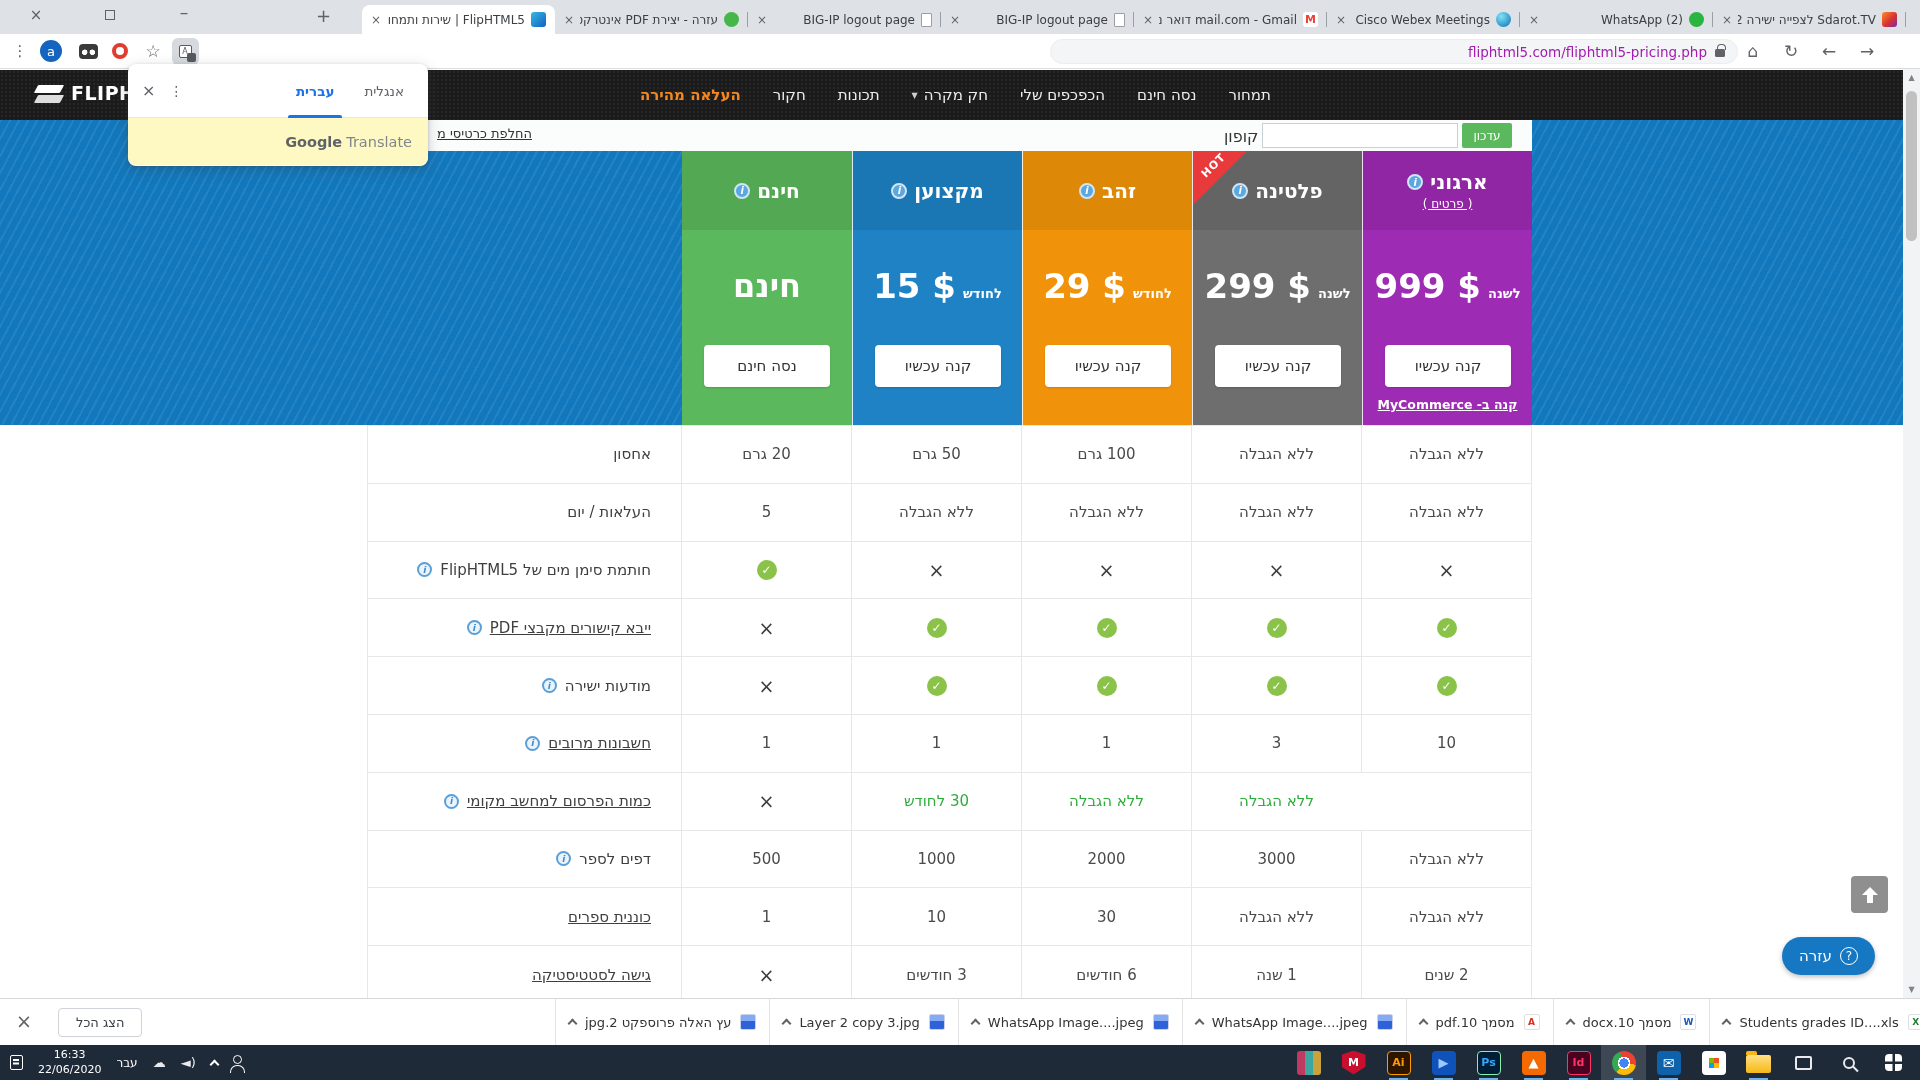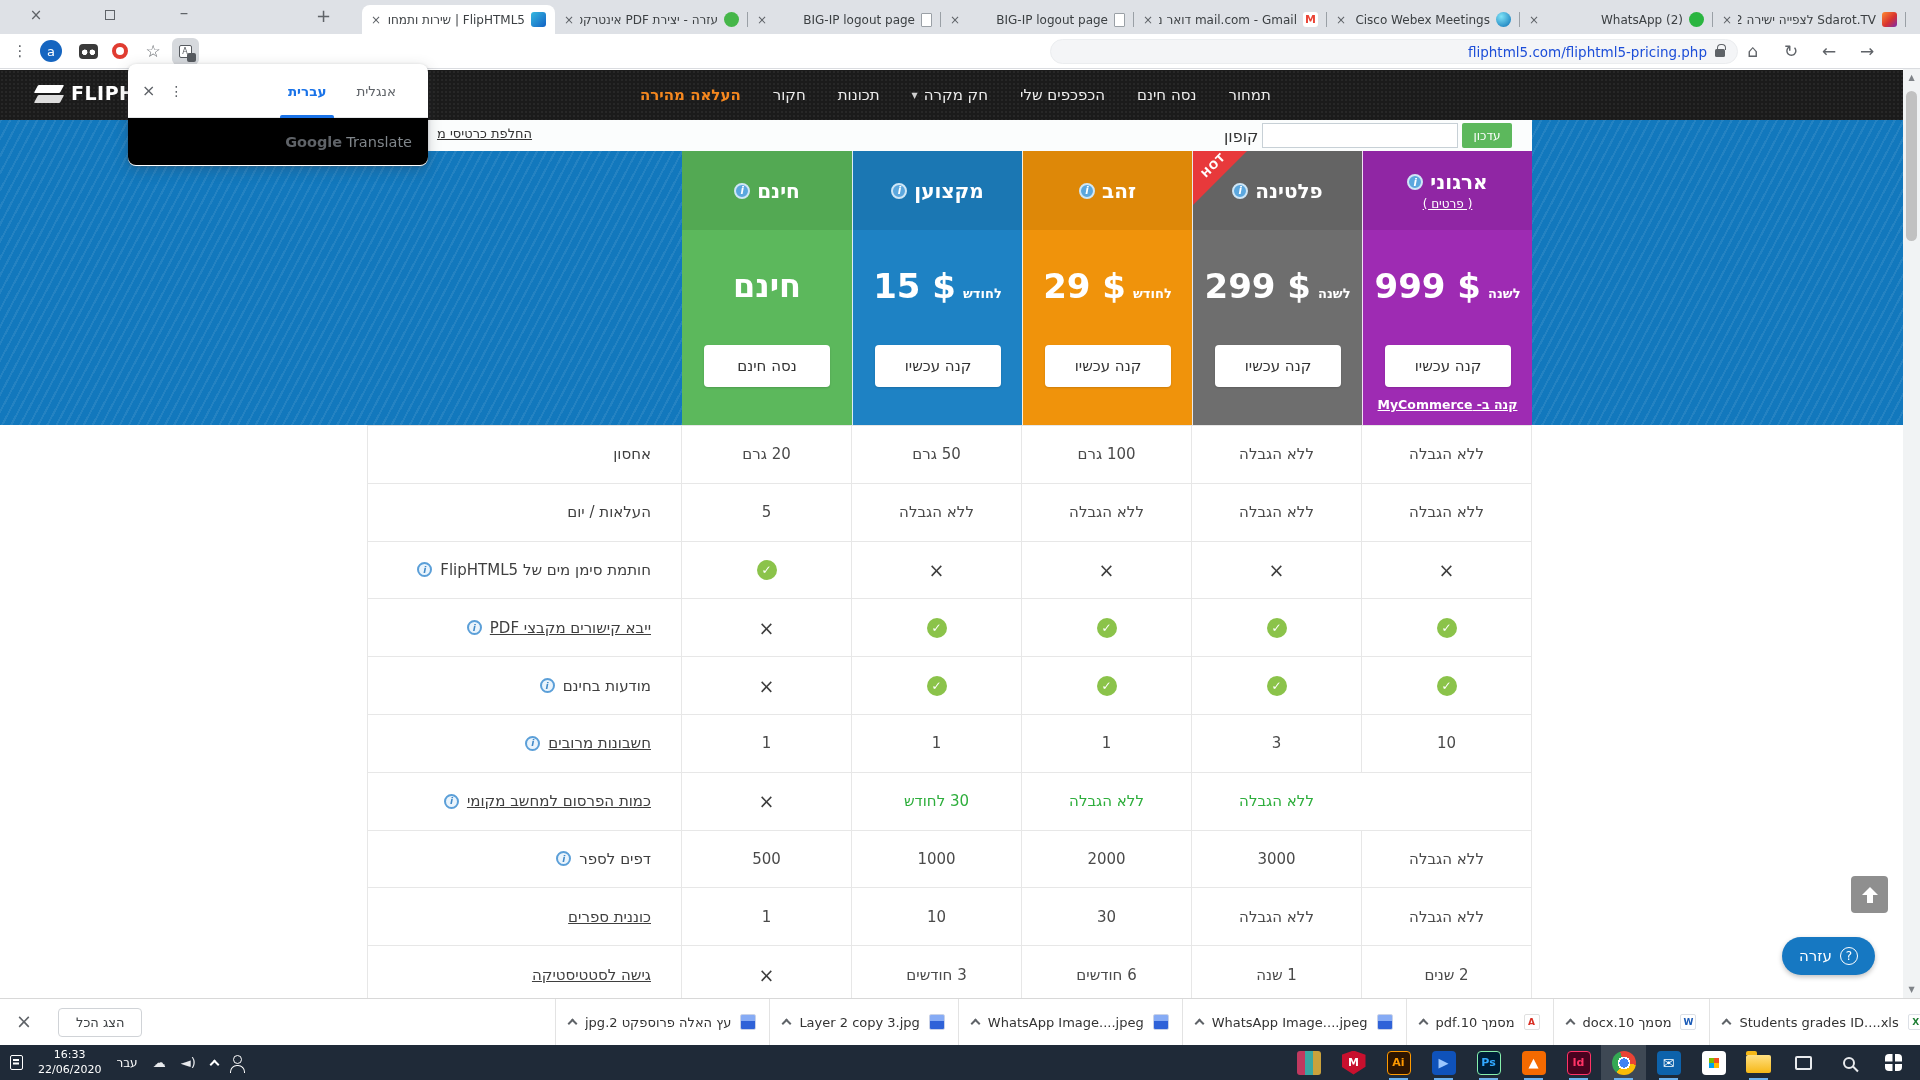--- a/index.html
+++ b/index.html
@@ -41,21 +41,21 @@
      radial-gradient(circle at 70% 55%, #fff 2.5px, transparent 3px), #3a3a3a; }
   #ext2 { left:106px; width:28px; }
   .red-o { width:16px; height:16px; border:4px solid #e03c31; border-radius:50%; }
   #tb-star { left:140px; width:26px; font-size:17px; }
   #tb-translate { left:170px; width:30px; }
   #tb-translate .bg { width:27px; height:27px; border-radius:6px; background:#d6d9dd; display:flex; align-items:center; justify-content:center; }
   .tr-glyph { position:relative; width:13px; height:13px; border:1.6px solid #565a5f; border-radius:2px; font-size:8px; color:#565a5f; display:flex; align-items:center; justify-content:center; background:#fff;}
   .tr-glyph::after { content:""; position:absolute; right:-5px; bottom:-5px; width:9px; height:9px; background:#565a5f; border-radius:2px; }
   #urlpill { position:absolute; left:1050px; top:5px; width:688px; height:25px; border-radius:13px; background:#f4f5f7; border:1px solid #ebedef;
              display:flex; align-items:center; justify-content:flex-end; gap:8px; padding:0 12px; }
-  #urltext { font-size:13.5px; color:#1d4ed8; direction:ltr; }
+  #urltext { font-size:13.5px; color:#a21caf; direction:ltr; }
   .lock { width:10px; height:8px; background:#5f6368; border-radius:1.5px; position:relative; margin-top:3px; }
   .lock::before { content:""; position:absolute; top:-5px; left:1.5px; width:7px; height:5px; border:1.6px solid #5f6368; border-bottom:none; border-radius:4px 4px 0 0; }
   #navicons { position:absolute; left:1740px; top:0; height:34px; display:flex; align-items:center; gap:12px; color:#5f6368; }
   #navicons span { font-size:17px; width:26px; text-align:center; }
 
   
   #sitenav { position:absolute; left:0; top:70px; width:1920px; height:50px; background:#1b1b1b;
     background-image:radial-gradient(rgba(255,255,255,0.05) 1px, transparent 1px); background-size:4px 4px; }
   #logo { position:absolute; left:36px; top:12px; display:flex; align-items:center; gap:9px; color:#fff; }
   .logo-glyph { width:26px; height:20px; position:relative; }
@@ -188,25 +188,25 @@
   .ic-start { width:17px; height:17px;
     background:linear-gradient(#fff,#fff) 0 0/7.5px 7.5px no-repeat, linear-gradient(#fff,#fff) 9.5px 0/7.5px 7.5px no-repeat,
       linear-gradient(#fff,#fff) 0 9.5px/7.5px 7.5px no-repeat, linear-gradient(#fff,#fff) 9.5px 9.5px/7.5px 7.5px no-repeat; }
 
   
   #trpopup { position:absolute; left:128px; top:64px; width:300px; height:102px; background:#fff; border-radius:8px;
     box-shadow:0 1px 3px rgba(60,64,67,.3), 0 4px 14px rgba(60,64,67,.25); z-index:60; }
   #trhead { height:54px; display:flex; align-items:center; padding:0 14px; position:relative; border-bottom:1px solid #e4e6e8; }
   #tr-close { font-size:16px; color:#5f6368; margin-right:14px; }
   #tr-kebab { font-size:14px; color:#5f6368; letter-spacing:0; }
-  #trtabs { position:absolute; right:32px; top:0; height:54px; display:flex; gap:30px; align-items:flex-start; }
+  #trtabs { position:absolute; right:24px; top:0; height:54px; display:flex; gap:30px; align-items:flex-start; }
   .trtab { font-size:13.5px; color:#5f6368; position:relative; height:54px; display:flex; align-items:center; }
   .trtab.active { color:#1a73e8; font-weight:bold; }
   .trtab.active::after { content:""; position:absolute; left:-8px; right:-8px; bottom:0; height:3px; background:#1a73e8; border-radius:2px 2px 0 0; }
-  #trfoot { height:47px; background:#000000; border-radius:0 0 8px 8px; display:flex; align-items:center; justify-content:flex-end; padding:0 16px; }
+  #trfoot { height:47px; background:#fef9c3; border-radius:0 0 8px 8px; display:flex; align-items:center; justify-content:flex-end; padding:0 16px; }
   #trfoot .g1 { color:#5f6368; font-size:14.5px; font-weight:bold; margin-right:4px; }
   #trfoot .g2 { color:#80868b; font-size:14.5px; }
 </style>
 </head>
 <body>
 
 <div id="screen">
 
   <div id="tabstrip">
     <div class="winbtn" id="btn-close">×</div>
@@ -486,21 +486,21 @@
         </div>
         <div class="fcell">
           <span class="chk">✓</span>
         </div>
         <div class="fcell">
           <span class="chk">✓</span>
         </div>
       </div>
       <div class="frow">
         <div class="flabel">
-          <span class="ftext" dir="rtl">מודעות בחינם</span>
+          <span class="ftext" dir="rtl">מודעות ישירה</span>
           <span class="finfo">i</span>
         </div>
         <div class="fcell">
           <span class="crs">×</span>
         </div>
         <div class="fcell">
           <span class="chk">✓</span>
         </div>
         <div class="fcell">
           <span class="chk">✓</span>

